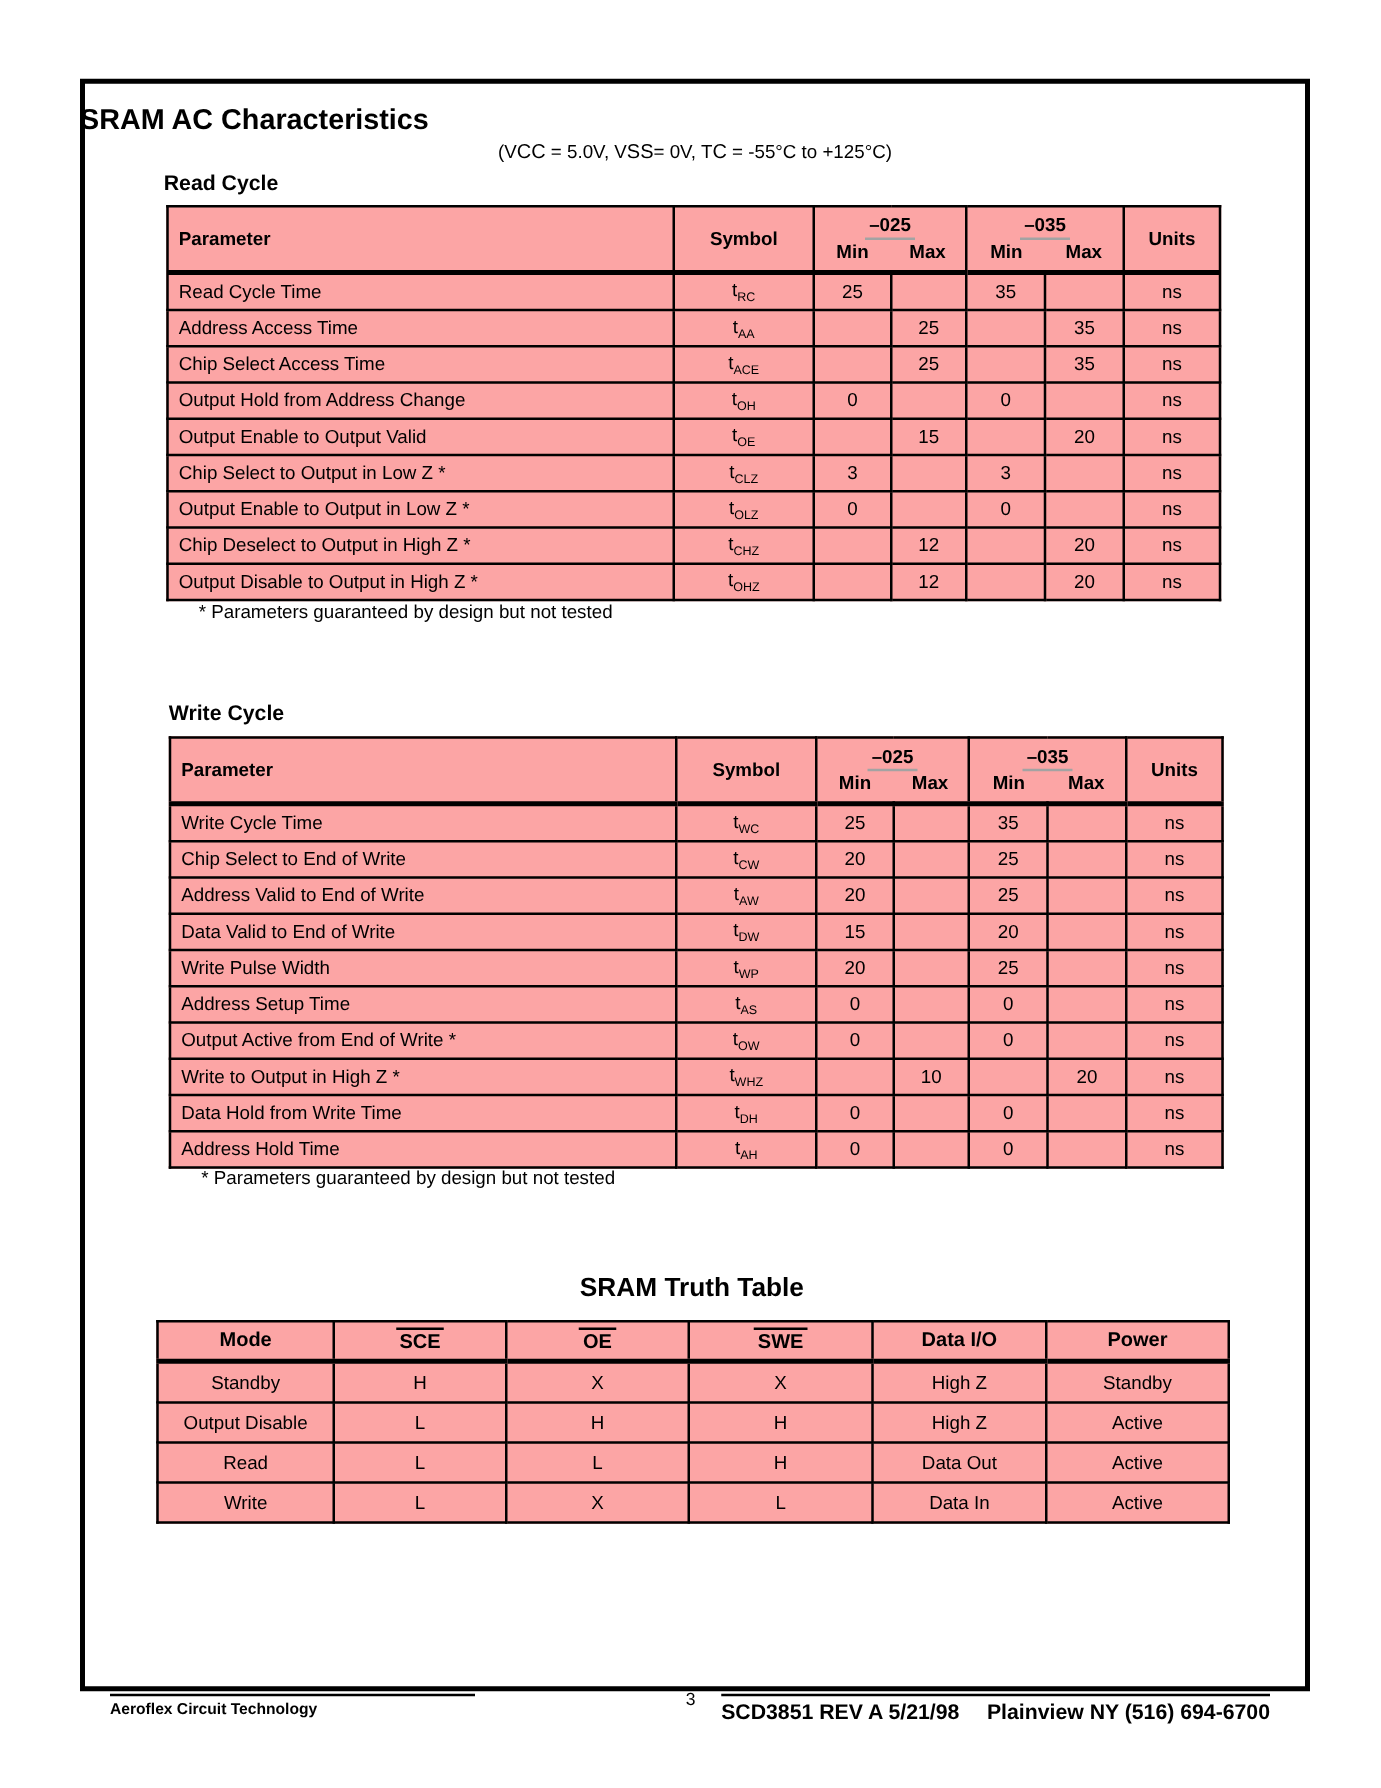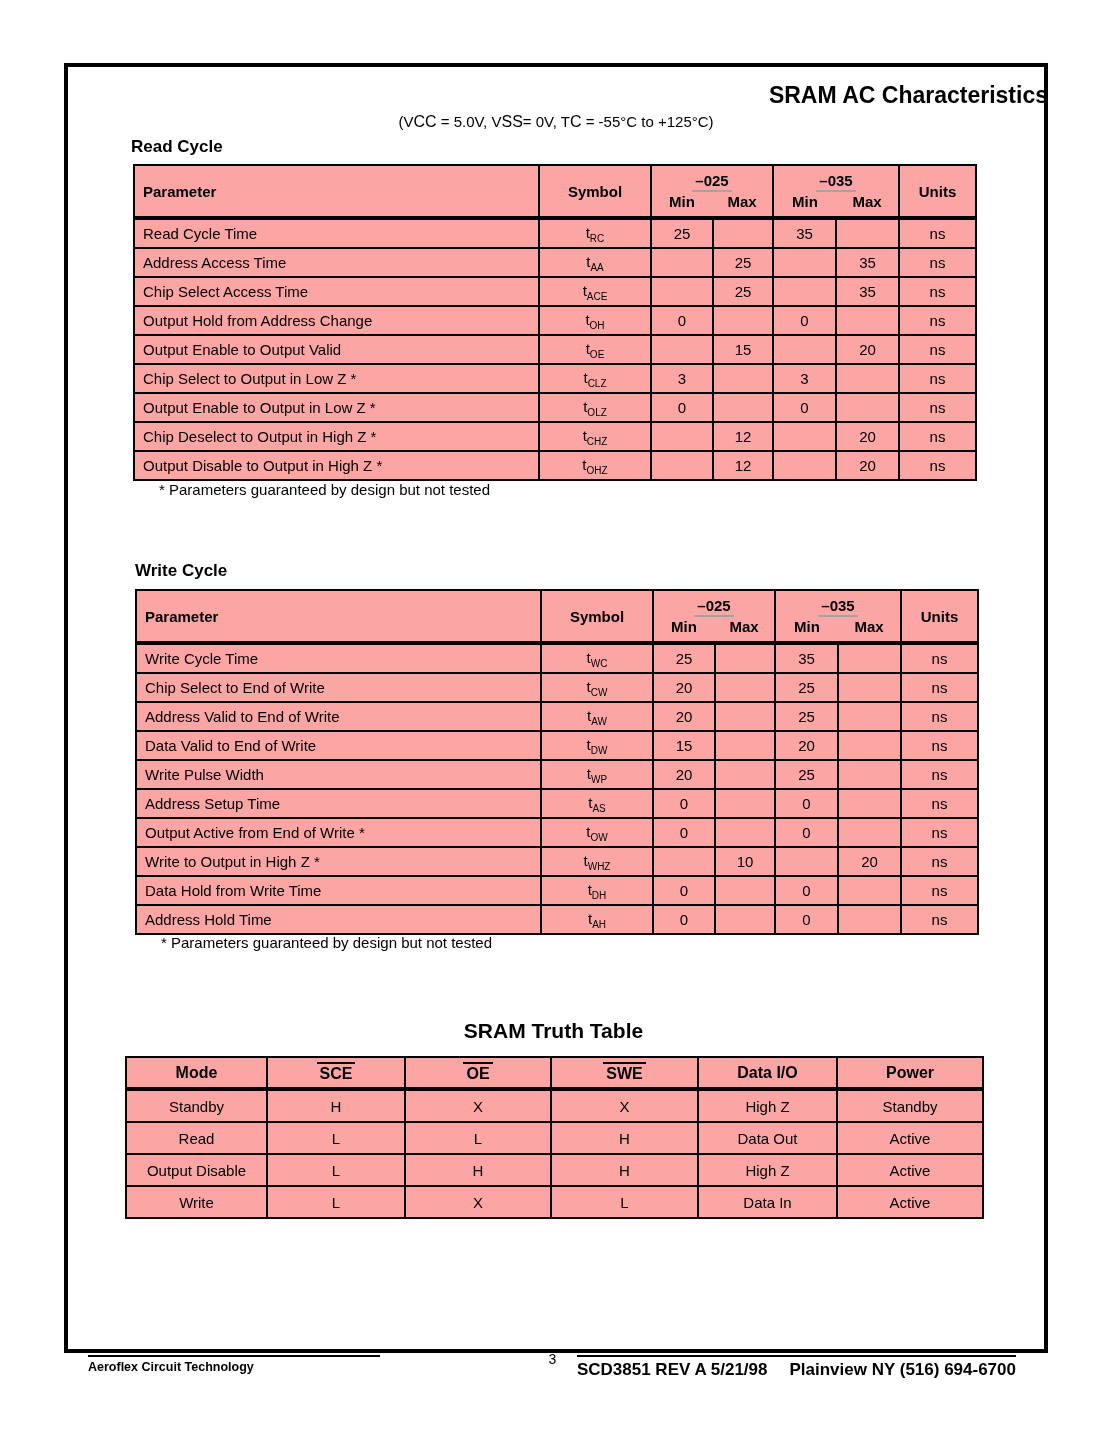--- a/index.html
+++ b/index.html
@@ -12,21 +12,21 @@
     overflow: hidden;
   }
   .frame {
     position: absolute;
     left: 64px; top: 63px;
     width: 976px; height: 1282px;
     border: 4px solid #000;
   }
   .doc-title {
     position: absolute; left: 64px; top: 82px; width: 984px;
-    text-align: right; font-size: 23px; font-weight: bold; margin: 0;
+    text-align: left; font-size: 23px; font-weight: bold; margin: 0;
   }
   .subtitle {
     position: absolute; left: 64px; top: 113px; width: 984px;
     text-align: center; font-size: 15px;
   }
   .subtitle .sc { font-size: 16px; }
   .section-heading {
     position: absolute; margin: 0;
     font-size: 17px; font-weight: bold;
   }
@@ -370,36 +370,36 @@
     <tbody id="truth-body">
         <tr>
           <td>Standby</td>
           <td>H</td>
           <td>X</td>
           <td>X</td>
           <td>High Z</td>
           <td>Standby</td>
         </tr>
         <tr>
+          <td>Output Disable</td>
+          <td>L</td>
+          <td>H</td>
+          <td>H</td>
+          <td>High Z</td>
+          <td>Active</td>
+        </tr>
+        <tr>
           <td>Read</td>
           <td>L</td>
           <td>L</td>
           <td>H</td>
           <td>Data Out</td>
           <td>Active</td>
         </tr>
         <tr>
-          <td>Output Disable</td>
-          <td>L</td>
-          <td>H</td>
-          <td>H</td>
-          <td>High Z</td>
-          <td>Active</td>
-        </tr>
-        <tr>
           <td>Write</td>
           <td>L</td>
           <td>X</td>
           <td>L</td>
           <td>Data In</td>
           <td>Active</td>
         </tr>
       </tbody>
   </table>
 

